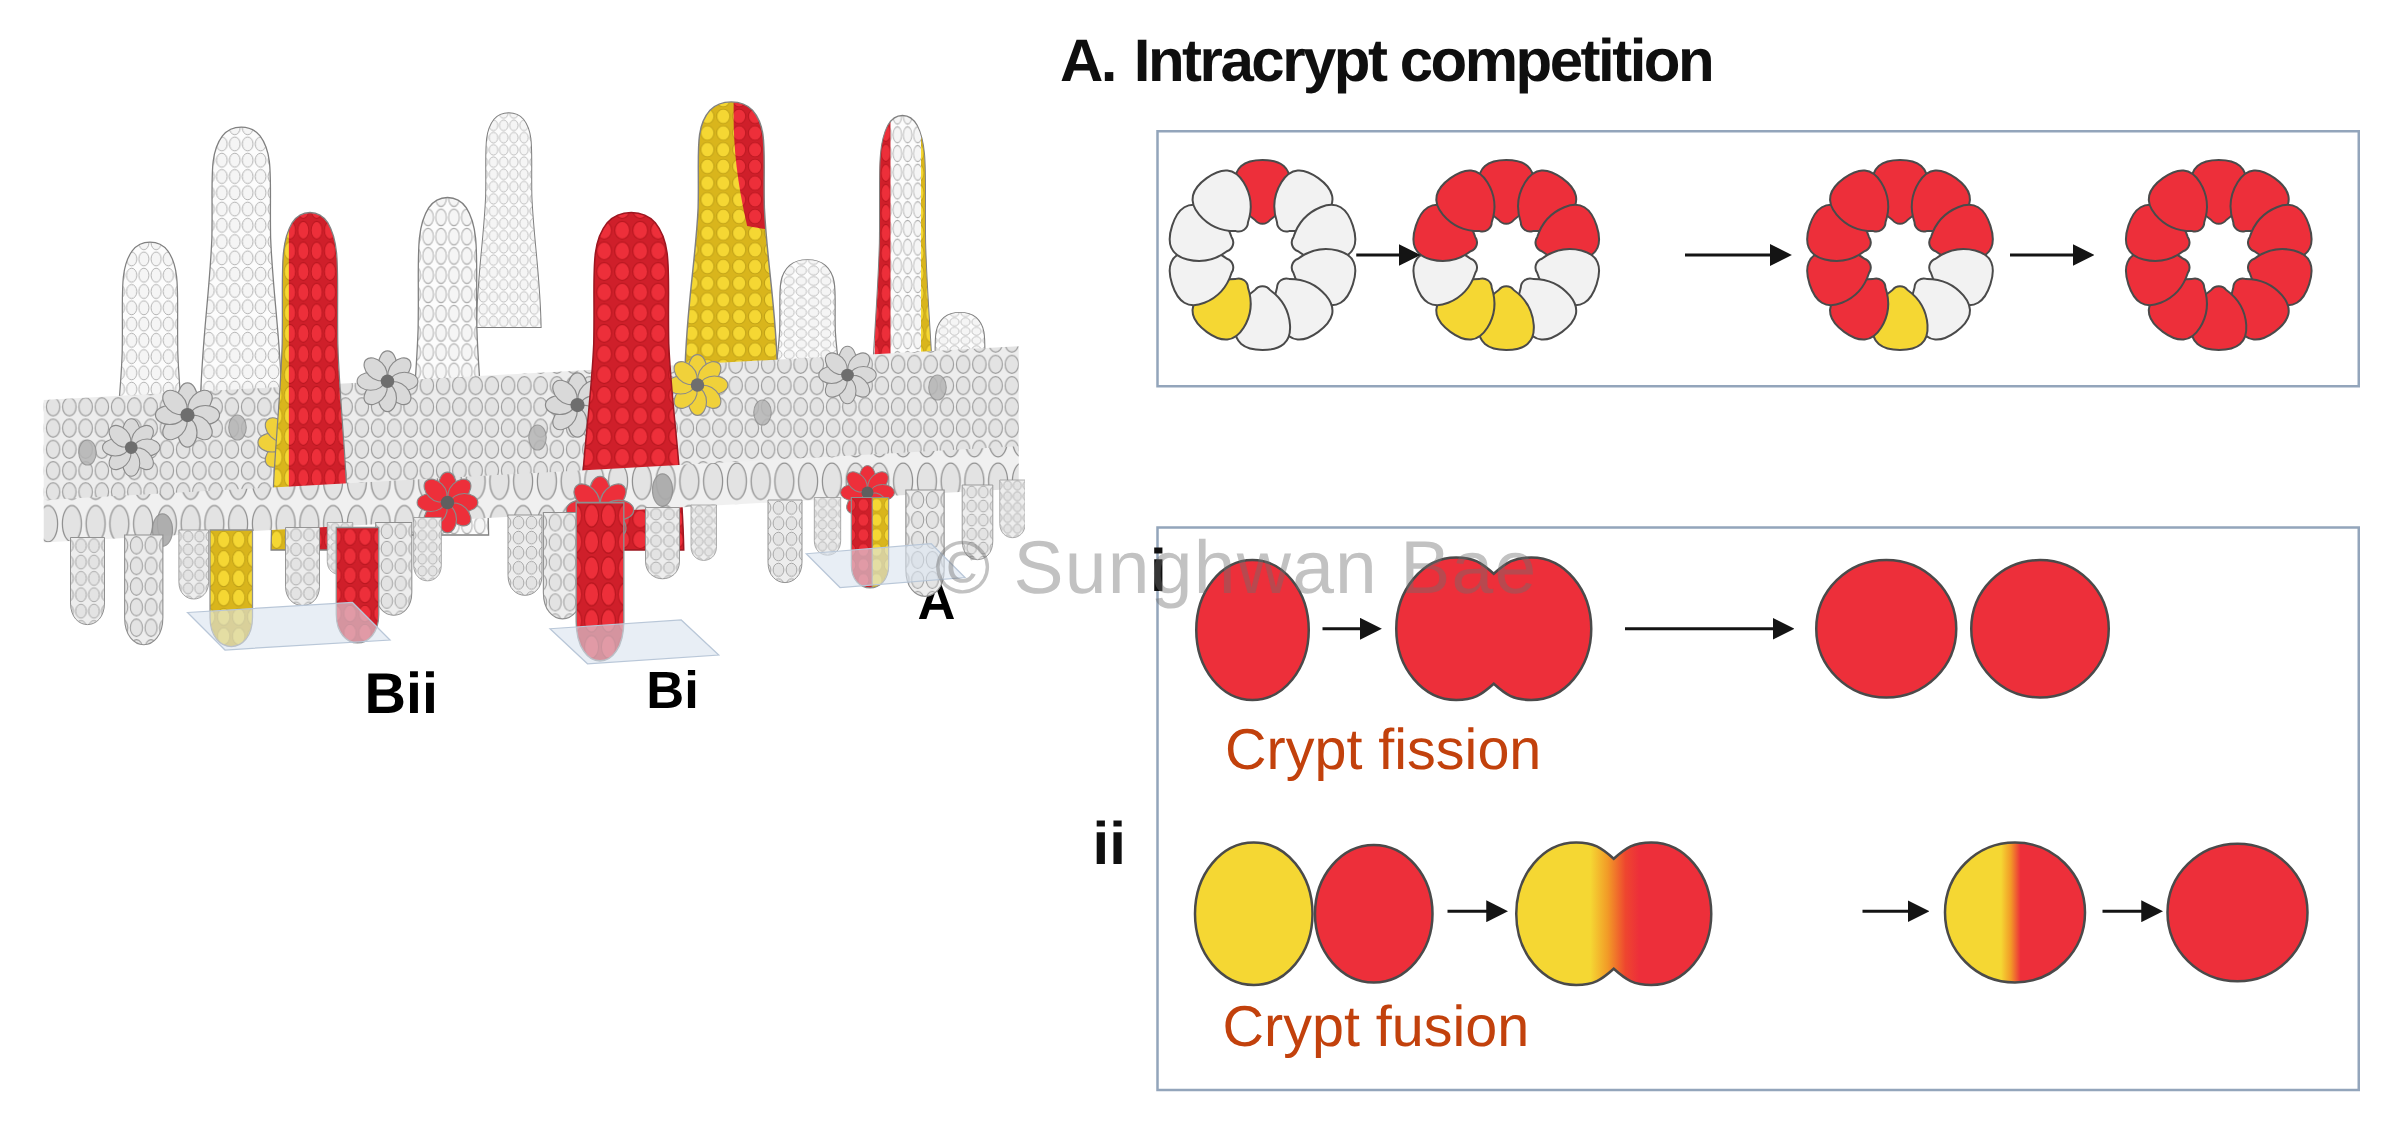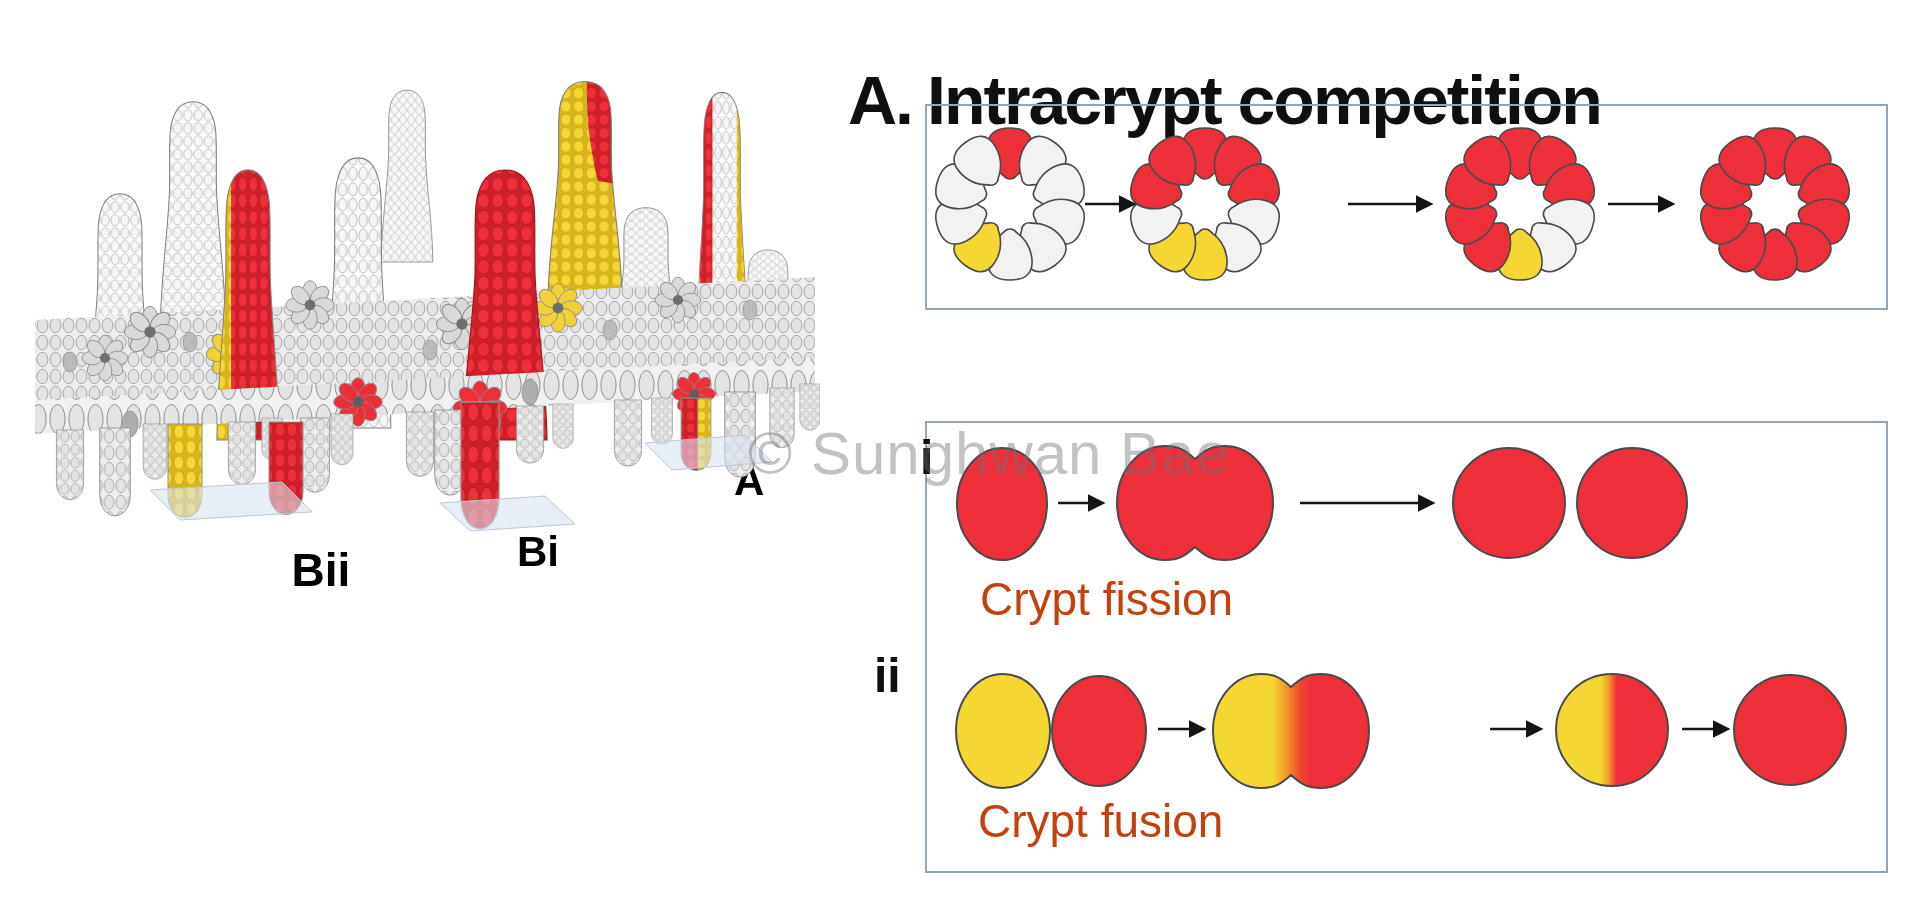--- a/index.html
+++ b/index.html
@@ -1,19 +1,19 @@
 <!DOCTYPE html>
 <html><head>
 <meta charset="utf-8">
 <style>
   html,body{margin:0;padding:0;background:#ffffff;}
   #canvas{position:relative;width:1920px;height:918px;background:#ffffff;overflow:hidden;
           font-family:"Liberation Sans",sans-serif;}
-  .sec-title{position:absolute;font-weight:bold;font-size:68px;letter-spacing:-2px;
-             color:#0f0f0f;white-space:nowrap;line-height:1;margin-top:40px;}
+  .sec-title{position:absolute;font-weight:bold;font-size:48px;letter-spacing:-2px;
+             color:#0f0f0f;white-space:nowrap;line-height:1;}
   .sec-index{display:inline-block;margin-right:15px;}
   .panel-box{position:absolute;border:2px solid #93A5BB;background:transparent;}
   .row-label{position:absolute;font-weight:bold;font-size:48px;color:#0f0f0f;line-height:1;}
   .caption{position:absolute;font-size:46px;color:#c2410c;line-height:1;white-space:nowrap;}
   .fig-label{position:absolute;font-weight:bold;color:#000;line-height:1;text-align:center;}
   #watermark{position:absolute;left:748px;top:424px;font-size:60px;line-height:1;
              color:rgba(110,110,110,0.42);letter-spacing:1px;z-index:60;white-space:nowrap;}
   #overlay-svg{position:absolute;left:0;top:0;z-index:20;pointer-events:none;}
   #fig3d{position:absolute;left:10px;top:62px;z-index:5;}
 </style>
@@ -194,21 +194,21 @@
       </g>
     </g>
 
     <g fill="#d9e3ef" fill-opacity="0.6" stroke="#b9c7d8" stroke-width="1">
       <path d="M 140,428 L 272,420 L 302,450 L 170,458 Z"></path>
       <path d="M 430,441 L 535,434 L 565,462 L 460,469 Z"></path>
       <path d="M 635,381 L 735,373 L 762,400 L 662,408 Z"></path>
     </g>
   </svg>
 
-  <div class="fig-label" style="left:281px;top:547px;width:80px;font-size:46px">Bii</div>
+  <div class="fig-label" style="left:281px;top:531px;width:80px;font-size:46px">Bii</div>
   <div class="fig-label" style="left:502px;top:531px;width:72px;font-size:42px">Bi</div>
   <div class="fig-label" style="left:734px;top:460px;font-size:42px">A</div>
 
   <div id="watermark">© Sunghwan Bae</div>
 
   <div class="sec-title" style="left:848px;top:26px">
     <span class="sec-index">A.</span><span>Intracrypt competition</span>
   </div>
   <div class="panel-box" style="left:925px;top:104px;width:959px;height:202px"></div>
 

